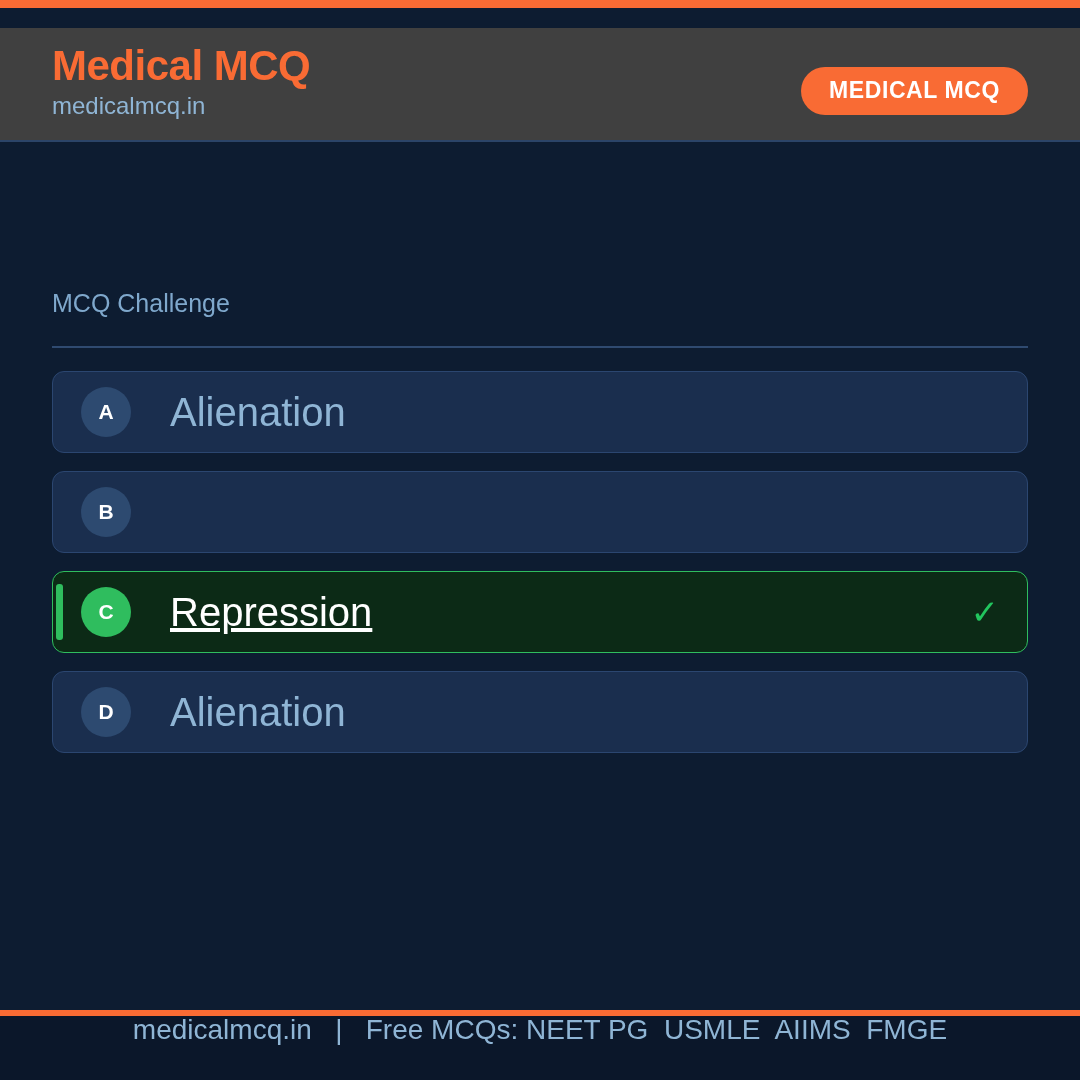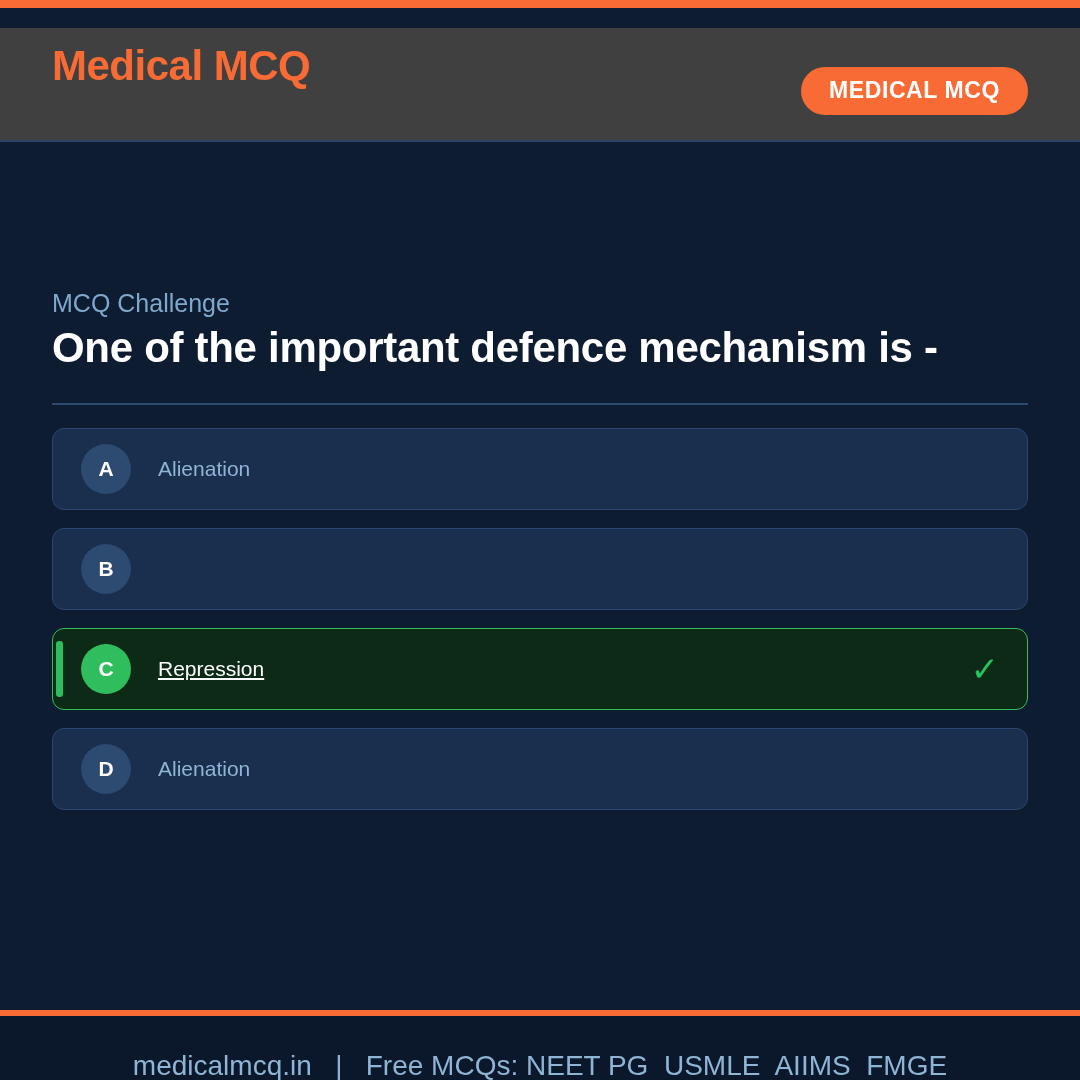--- a/index.html
+++ b/index.html
@@ -75,21 +75,21 @@
     position: absolute;
     left: 52px;
     top: 288px;
     width: 976px;
   }
 
   .eyebrow {
     font-size: 25px;
     color: #7fa8cc;
     line-height: 1.2;
-    margin-bottom: 4px;
+    margin-bottom: 12px;
   }
 
   .question {
     font-size: 42px;
     font-weight: bold;
     color: #ffffff;
     line-height: 1.26;
     letter-spacing: -0.3px;
     max-width: 900px;
   }
@@ -129,22 +129,22 @@
     color: #ffffff;
     font-size: 21px;
     font-weight: bold;
     display: flex;
     align-items: center;
     justify-content: center;
     flex: 0 0 auto;
   }
 
   .option .label {
-    margin-left: 27px;
-    font-size: 21px;
+    margin-left: 39px;
+    font-size: 40px;
     color: #8fb5d5;
     line-height: 1;
   }
 
   .option .tick {
     margin-left: auto;
     font-size: 34px;
     color: #22c55e;
     line-height: 1;
     visibility: hidden;
@@ -190,46 +190,46 @@
   }
 
   .footer {
     position: absolute;
     left: 0;
     top: 1016px;
     width: 1080px;
     height: 64px;
     background: #0b172a;
     display: flex;
-    align-items: flex-end;
+    align-items: flex-start;
     justify-content: center;
   }
 
   .footer-text {
     font-size: 28px;
     color: #8fb5d5;
     white-space: pre;
     line-height: 1;
   }
 </style>
 </head>
 <body>
 
 <div class="top-rule"></div>
 
 <div class="header">
   <div class="brand">
     <div class="brand-title">Medical MCQ</div>
+    <div class="brand-url">medicalmcq.in</div>
   </div>
   <div class="header-badge">MEDICAL MCQ</div>
 </div>
 
 <div class="content">
   <div class="eyebrow">MCQ Challenge</div>
-  <div class="question">One of the important defence mechanism is -</div>
   <div class="divider"></div>
 
   <div class="options">
 
     <div class="option">
       <span class="accent"></span>
       <span class="badge">A</span>
       <span class="label">Alienation</span>
       <span class="tick">✓</span>
     </div>

